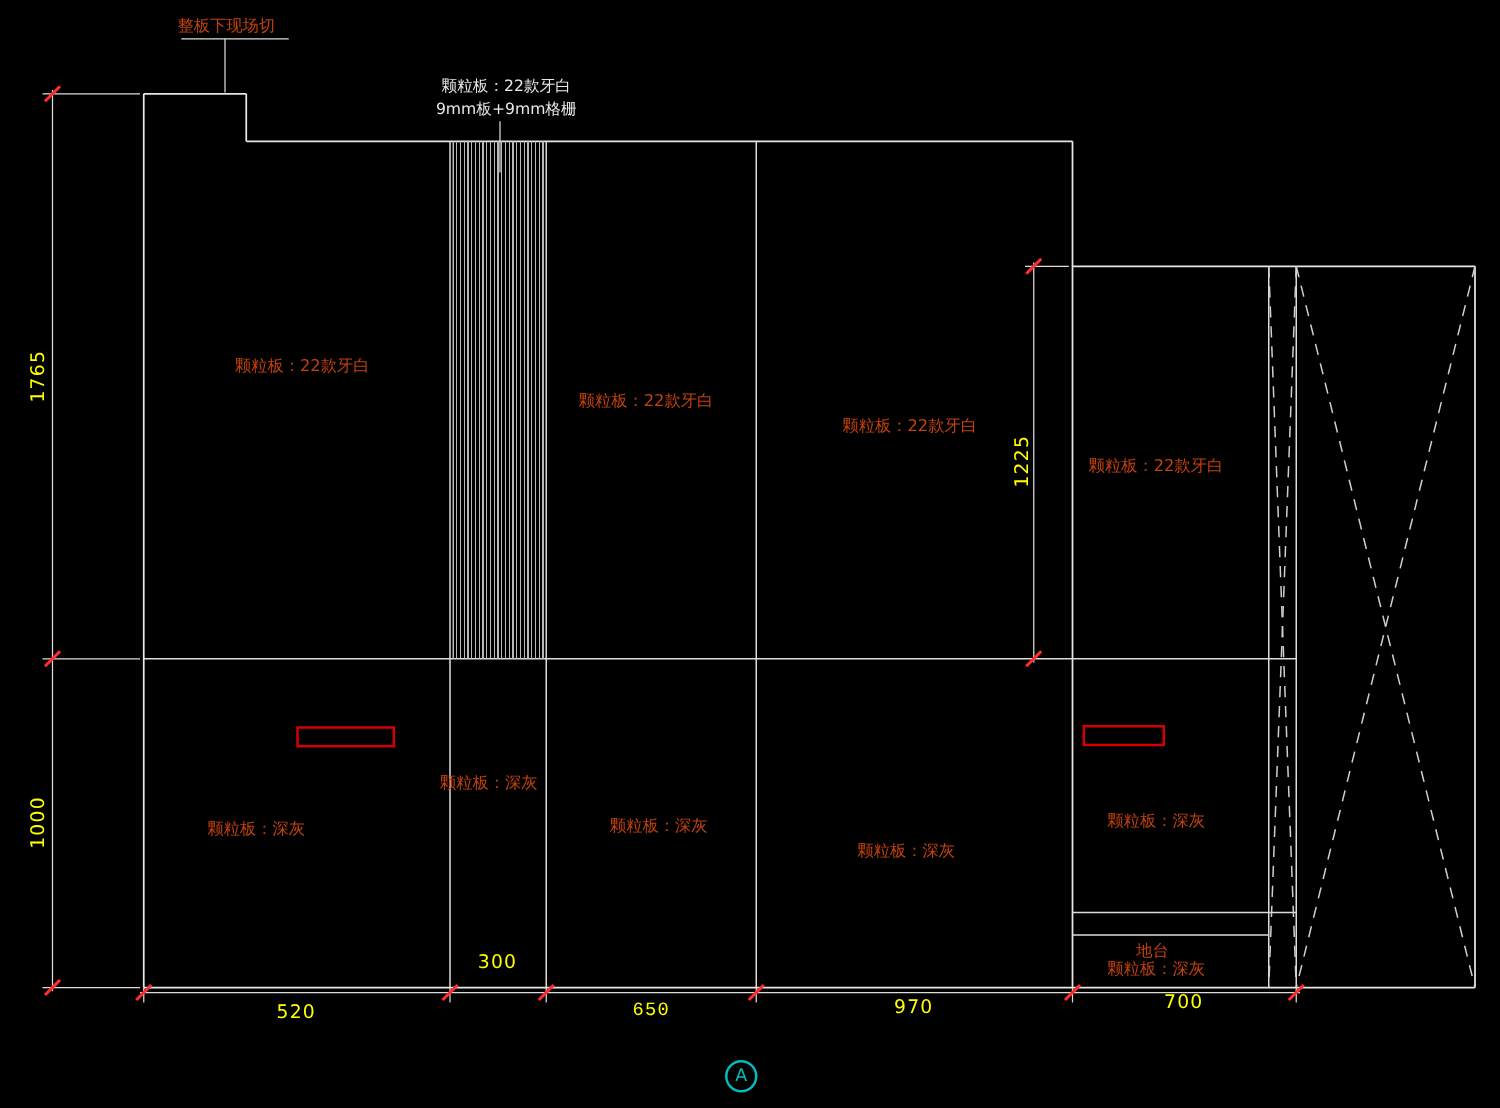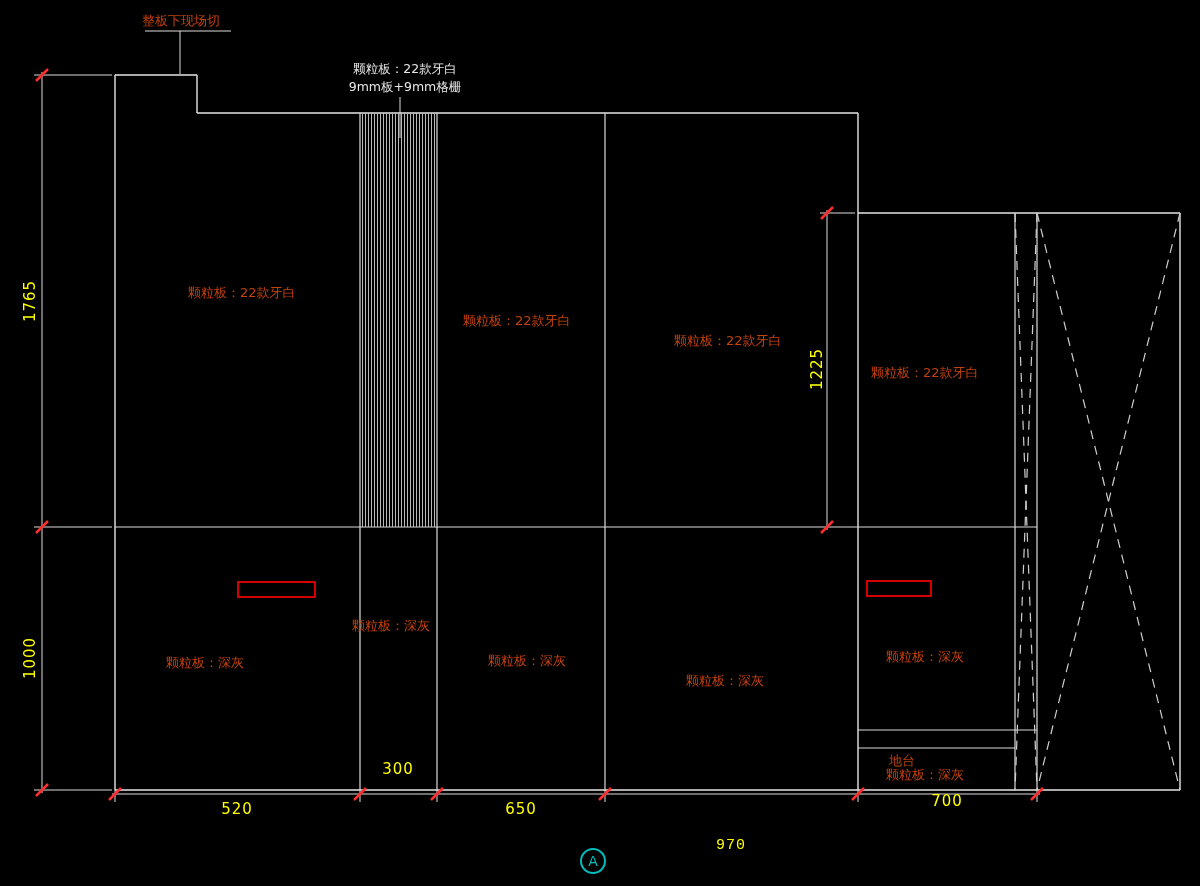--- a/index.html
+++ b/index.html
@@ -108,28 +108,28 @@
   <div class="label" style="left:463px;top:312px;width:130px;">颗粒板：22款牙白</div>
   <div class="label" style="left:674px;top:332px;width:130px;">颗粒板：22款牙白</div>
   <div class="label" style="left:871px;top:364px;width:130px;">颗粒板：22款牙白</div>
 
   <div class="label" style="left:166px;top:654px;width:100px;">颗粒板：深灰</div>
   <div class="label" style="left:352px;top:617px;width:100px;">颗粒板：深灰</div>
   <div class="label" style="left:488px;top:652px;width:100px;">颗粒板：深灰</div>
   <div class="label" style="left:686px;top:672px;width:100px;">颗粒板：深灰</div>
   <div class="label" style="left:886px;top:648px;width:100px;">颗粒板：深灰</div>
 
-  <div class="label" style="left:889px;top:752px;width:40px;">地台</div>
+  <div class="label" style="left:909px;top:752px;width:40px;">地台</div>
   <div class="label" style="left:886px;top:766px;width:100px;">颗粒板：深灰</div>
 
   <div class="dim vert" style="left:1px;top:292px;width:58px;">1765</div>
   <div class="dim vert" style="left:1px;top:649px;width:58px;">1000</div>
   <div class="dim vert" style="left:788px;top:360px;width:58px;">1225</div>
 
   <div class="dim" style="left:197px;top:800px;width:80px;">520</div>
   <div class="dim" style="left:358px;top:760px;width:80px;">300</div>
-  <div class="dim" style="left:481px;top:800px;width:80px;">650</div>
-  <div class="dim" style="left:691px;top:837px;width:80px;font-family:Liberation Mono, monospace;">970</div>
+  <div class="dim" style="left:481px;top:800px;width:80px;font-family:Liberation Mono, monospace;">650</div>
+  <div class="dim" style="left:691px;top:796px;width:80px;">970</div>
   <div class="dim" style="left:907px;top:792px;width:80px;">700</div>
 
   <div class="marker-circle">A</div>
 
 </div>
 
 </body></html>

